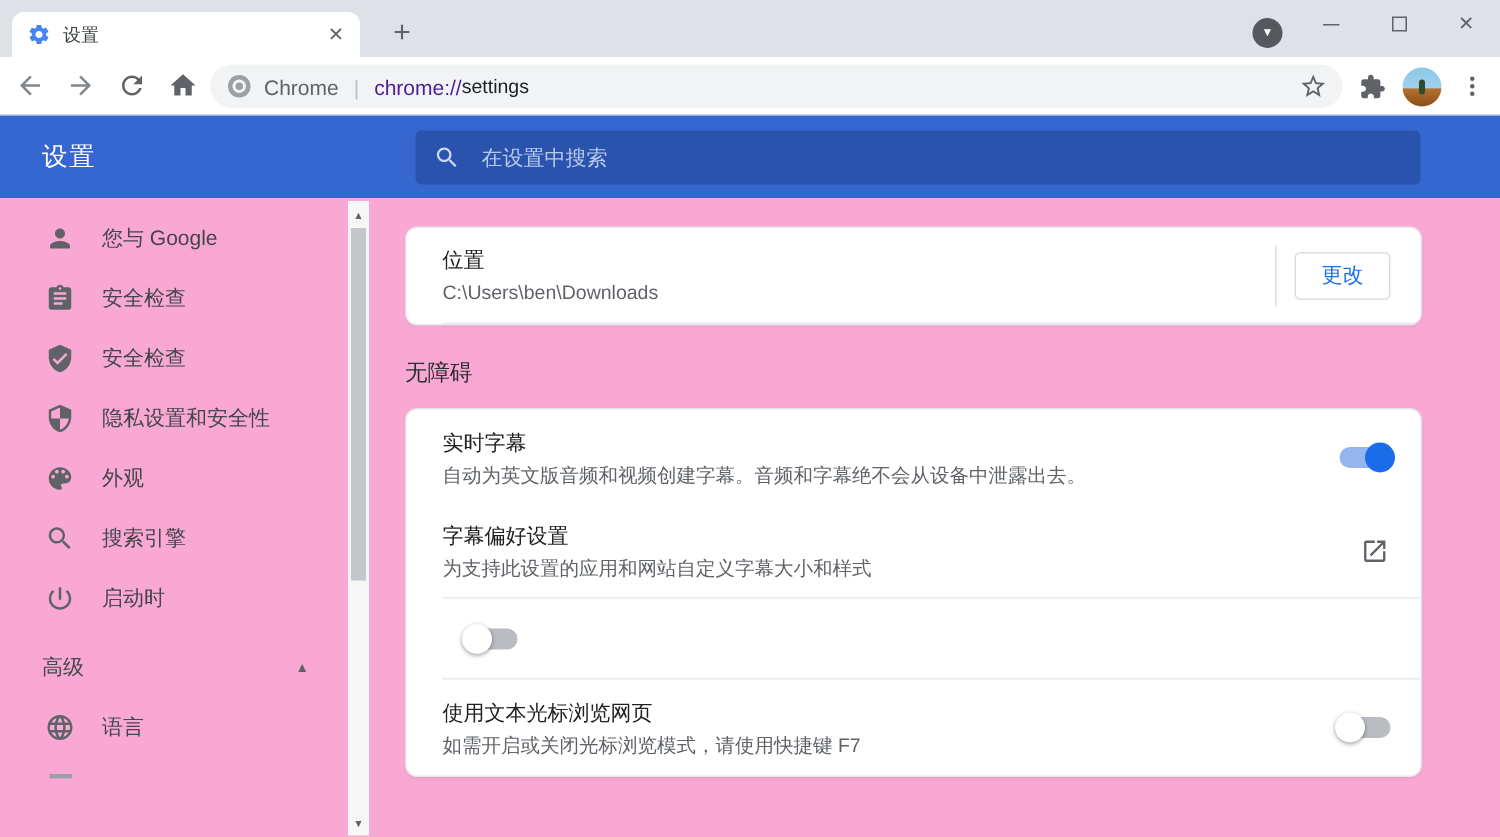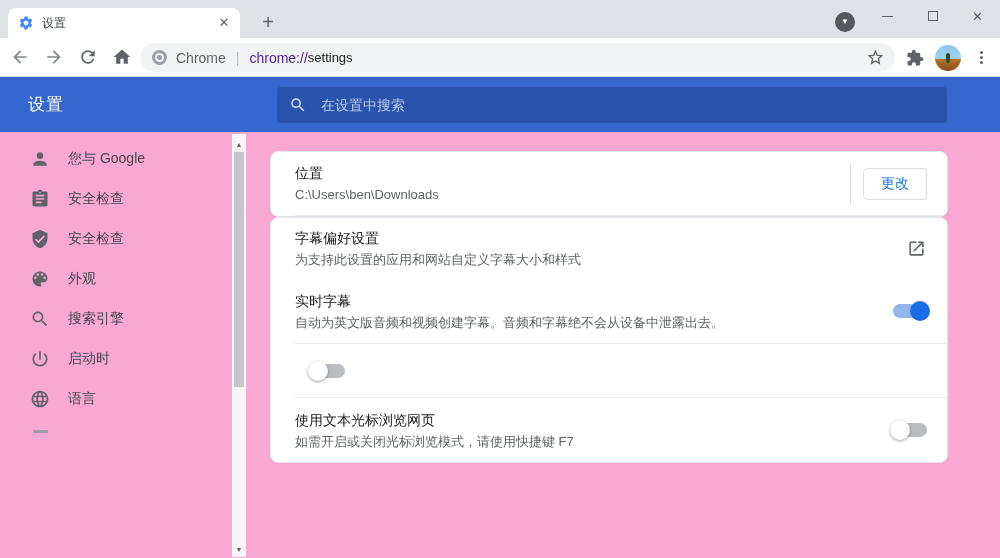--- a/index.html
+++ b/index.html
@@ -222,37 +222,47 @@
         <span class="lbl">安全检查</span>
         </div>
       <div class="s-item">
         <svg viewBox="0 0 24 24" fill="currentColor">
             <path d="M12 1L3 5v6c0 5.55 3.84 10.74 9 12 5.16-1.26 9-6.45 9-12V5l-9-4zm-2 16l-4-4 1.41-1.41L10 14.17l6.59-6.59L18 9l-8 8z"></path>
           </svg>
         <span class="lbl">安全检查</span>
         </div>
       <div class="s-item">
         <svg viewBox="0 0 24 24" fill="currentColor">
+            <path d="M12 1L3 5v6c0 5.55 3.84 10.74 9 12 5.16-1.26 9-6.45 9-12V5l-9-4zm0 10.99h7c-.53 4.12-3.28 7.79-7 8.94V12H5V6.3l7-3.11v8.8z"></path>
+          </svg>
+        <span class="lbl">隐私设置和安全性</span>
+        </div>
+      <div class="s-item">
+        <svg viewBox="0 0 24 24" fill="currentColor">
             <path d="M12 3c-4.97 0-9 4.03-9 9s4.03 9 9 9c.83 0 1.5-.67 1.5-1.5 0-.39-.15-.74-.39-1.01-.23-.26-.38-.61-.38-.99 0-.83.67-1.5 1.5-1.5H16c2.76 0 5-2.24 5-5 0-4.42-4.03-8-9-8zm-5.5 9c-.83 0-1.5-.67-1.5-1.5S5.67 9 6.5 9 8 9.67 8 10.5 7.33 12 6.5 12zm3-4C8.67 8 8 7.33 8 6.5S8.67 5 9.5 5s1.5.67 1.5 1.5S10.33 8 9.5 8zm5 0c-.83 0-1.5-.67-1.5-1.5S13.67 5 14.5 5s1.5.67 1.5 1.5S15.33 8 14.5 8zm3 4c-.83 0-1.5-.67-1.5-1.5S16.67 9 17.5 9s1.5.67 1.5 1.5-.67 1.5-1.5 1.5z"></path>
           </svg>
         <span class="lbl">外观</span>
         </div>
       <div class="s-item">
         <svg viewBox="0 0 24 24" fill="currentColor">
             <path d="M15.5 14h-.79l-.28-.27C15.41 12.59 16 11.11 16 9.5 16 5.91 13.09 3 9.5 3S3 5.91 3 9.5 5.91 16 9.5 16c1.61 0 3.09-.59 4.23-1.57l.27.28v.79l5 4.99L20.49 19l-4.99-5zm-6 0C7.01 14 5 11.99 5 9.5S7.01 5 9.5 5 14 7.01 14 9.5 11.99 14 9.5 14z"></path>
           </svg>
         <span class="lbl">搜索引擎</span>
         </div>
       <div class="s-item">
         <svg viewBox="0 0 24 24" fill="currentColor">
             <path d="M13 3h-2v10h2V3zm4.83 2.17l-1.42 1.42C17.99 7.86 19 9.81 19 12c0 3.87-3.13 7-7 7s-7-3.13-7-7c0-2.19 1.01-4.14 2.58-5.42L6.17 5.17C4.23 6.82 3 9.26 3 12c0 4.97 4.03 9 9 9s9-4.03 9-9c0-2.74-1.23-5.18-3.17-6.83z"></path>
           </svg>
         <span class="lbl">启动时</span>
         </div>
 
+      <div class="adv-row">
+        <span class="lbl">高级</span>
+        <span class="caret">▲</span>
+      </div>
       <div class="s-item">
         <svg viewBox="0 0 24 24" fill="currentColor">
             <path d="M11.99 2C6.47 2 2 6.48 2 12s4.47 10 9.99 10C17.52 22 22 17.52 22 12S17.52 2 11.99 2zm6.93 6h-2.95c-.32-1.25-.78-2.45-1.38-3.56 1.84.63 3.37 1.91 4.33 3.56zM12 4.04c.83 1.2 1.48 2.53 1.91 3.96h-3.82c.43-1.43 1.08-2.76 1.91-3.96zM4.26 14C4.1 13.36 4 12.69 4 12s.1-1.36.26-2h3.38c-.08.66-.14 1.32-.14 2 0 .68.06 1.34.14 2H4.26zm.82 2h2.95c.32 1.25.78 2.45 1.38 3.56-1.84-.63-3.37-1.9-4.33-3.56zm2.95-8H5.08c.96-1.66 2.49-2.93 4.33-3.56C8.81 5.55 8.35 6.75 8.03 8zM12 19.96c-.83-1.2-1.48-2.53-1.91-3.96h3.82c-.43 1.43-1.08 2.76-1.91 3.96zM14.34 14H9.66c-.09-.66-.16-1.32-.16-2 0-.68.07-1.35.16-2h4.68c.09.65.16 1.32.16 2 0 .68-.07 1.34-.16 2zm.25 5.56c.6-1.11 1.06-2.31 1.38-3.56h2.95c-.96 1.65-2.49 2.93-4.33 3.56zM16.36 14c.08-.66.14-1.32.14-2 0-.68-.06-1.34-.14-2h3.38c.16.64.26 1.31.26 2s-.1 1.36-.26 2h-3.38z"></path>
           </svg>
         <span class="lbl">语言</span>
         </div>
       <div class="partial-ic"></div>
     </div>
 
     <div class="scrollbar">
@@ -268,41 +278,42 @@
           <div class="texts">
             <div class="r-title">位置</div>
             <div class="r-desc">C:\Users\ben\Downloads</div>
           </div>
           <div class="vsep"></div>
           <button class="btn-outline">更改</button>
         </div>
         <div class="divider"></div>
       </div>
 
+      <div class="sec-title">无障碍</div>
 
       <div class="card">
+        <div class="row h64">
+          <div class="texts">
+            <div class="r-title">实时字幕</div>
+            <div class="r-desc">自动为英文版音频和视频创建字幕。音频和字幕绝不会从设备中泄露出去。</div>
+          </div>
+          <div class="toggle on">
+              <span class="knob"></span>
+            </div>
+        </div>
         <div class="row h61">
           <div class="texts">
             <div class="r-title">字幕偏好设置</div>
             <div class="r-desc">为支持此设置的应用和网站自定义字幕大小和样式</div>
           </div>
           <div class="ext-link">
             <svg viewBox="0 0 24 24" fill="currentColor">
                 <path d="M19 19H5V5h7V3H5c-1.11 0-2 .9-2 2v14c0 1.1.89 2 2 2h14c1.1 0 2-.9 2-2v-7h-2v7zM14 3v2h3.59l-9.83 9.83 1.41 1.41L19 6.41V10h2V3h-7z"></path>
               </svg>
           </div>
-        </div>
-        <div class="row h64">
-          <div class="texts">
-            <div class="r-title">实时字幕</div>
-            <div class="r-desc">自动为英文版音频和视频创建字幕。音频和字幕绝不会从设备中泄露出去。</div>
-          </div>
-          <div class="toggle on">
-              <span class="knob"></span>
-            </div>
         </div>
         <div class="divider"></div>
         <div class="row h53">
           <div class="toggle off">
               <span class="knob"></span>
             </div>
         </div>
         <div class="divider"></div>
         <div class="row h64">
           <div class="texts">

